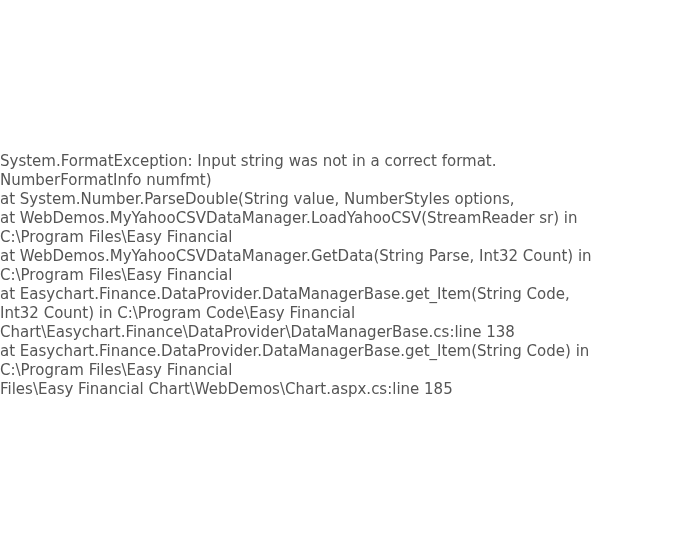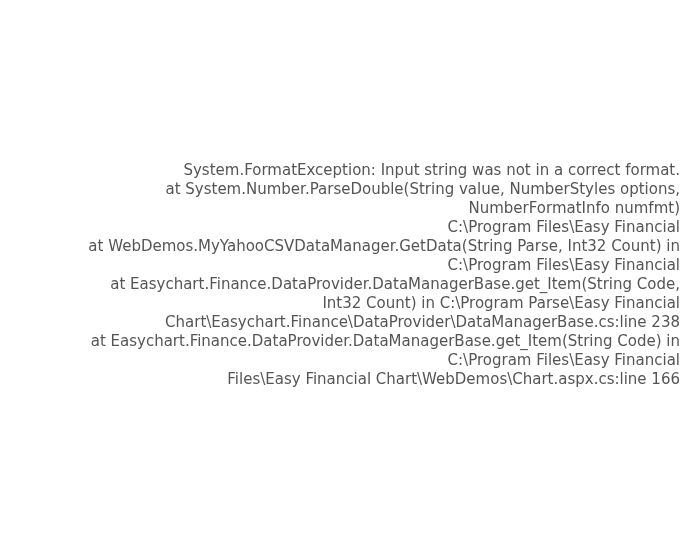--- a/index.html
+++ b/index.html
@@ -12,45 +12,46 @@
     width: 680px;
     height: 546px;
     background: var(--bg, #ffffff);
     display: flex;
     align-items: center;
     justify-content: center;
     overflow: hidden;
   }
   .trace {
     width: 100%;
-    text-align: right;
+    text-align: left;
     color: var(--text-color, #555555);
     font-family: "DejaVu Sans", "Liberation Sans", sans-serif;
     font-size: 15px;
     line-height: 19px;
     font-weight: 400;
     letter-spacing: 0px;
     transform: translateY(-2px);
     margin-top: 8px;
   }
   .trace-line {
     white-space: nowrap;
   }
 </style>
 </head>
 <body>
 
 <div class="stage">
   <div class="trace">
     <div class="trace-line">System.FormatException: Input string was not in a correct format.</div>
+    <div class="trace-line">NumberFormatInfo numfmt)</div>
     <div class="trace-line">at System.Number.ParseDouble(String value, NumberStyles options,</div>
-    <div class="trace-line">NumberFormatInfo numfmt)</div>
+    <div class="trace-line">at WebDemos.MyYahooCSVDataManager.LoadYahooCSV(StreamReader sr) in</div>
     <div class="trace-line">C:\Program Files\Easy Financial</div>
     <div class="trace-line">at WebDemos.MyYahooCSVDataManager.GetData(String Parse, Int32 Count) in</div>
     <div class="trace-line">C:\Program Files\Easy Financial</div>
     <div class="trace-line">at Easychart.Finance.DataProvider.DataManagerBase.get_Item(String Code,</div>
-    <div class="trace-line">Int32 Count) in C:\Program Parse\Easy Financial</div>
-    <div class="trace-line">Chart\Easychart.Finance\DataProvider\DataManagerBase.cs:line 238</div>
+    <div class="trace-line">Int32 Count) in C:\Program Code\Easy Financial</div>
+    <div class="trace-line">Chart\Easychart.Finance\DataProvider\DataManagerBase.cs:line 138</div>
     <div class="trace-line">at Easychart.Finance.DataProvider.DataManagerBase.get_Item(String Code) in</div>
     <div class="trace-line">C:\Program Files\Easy Financial</div>
-    <div class="trace-line">Files\Easy Financial Chart\WebDemos\Chart.aspx.cs:line 166</div>
+    <div class="trace-line">Files\Easy Financial Chart\WebDemos\Chart.aspx.cs:line 185</div>
   </div>
 </div>
 
 </body></html>

